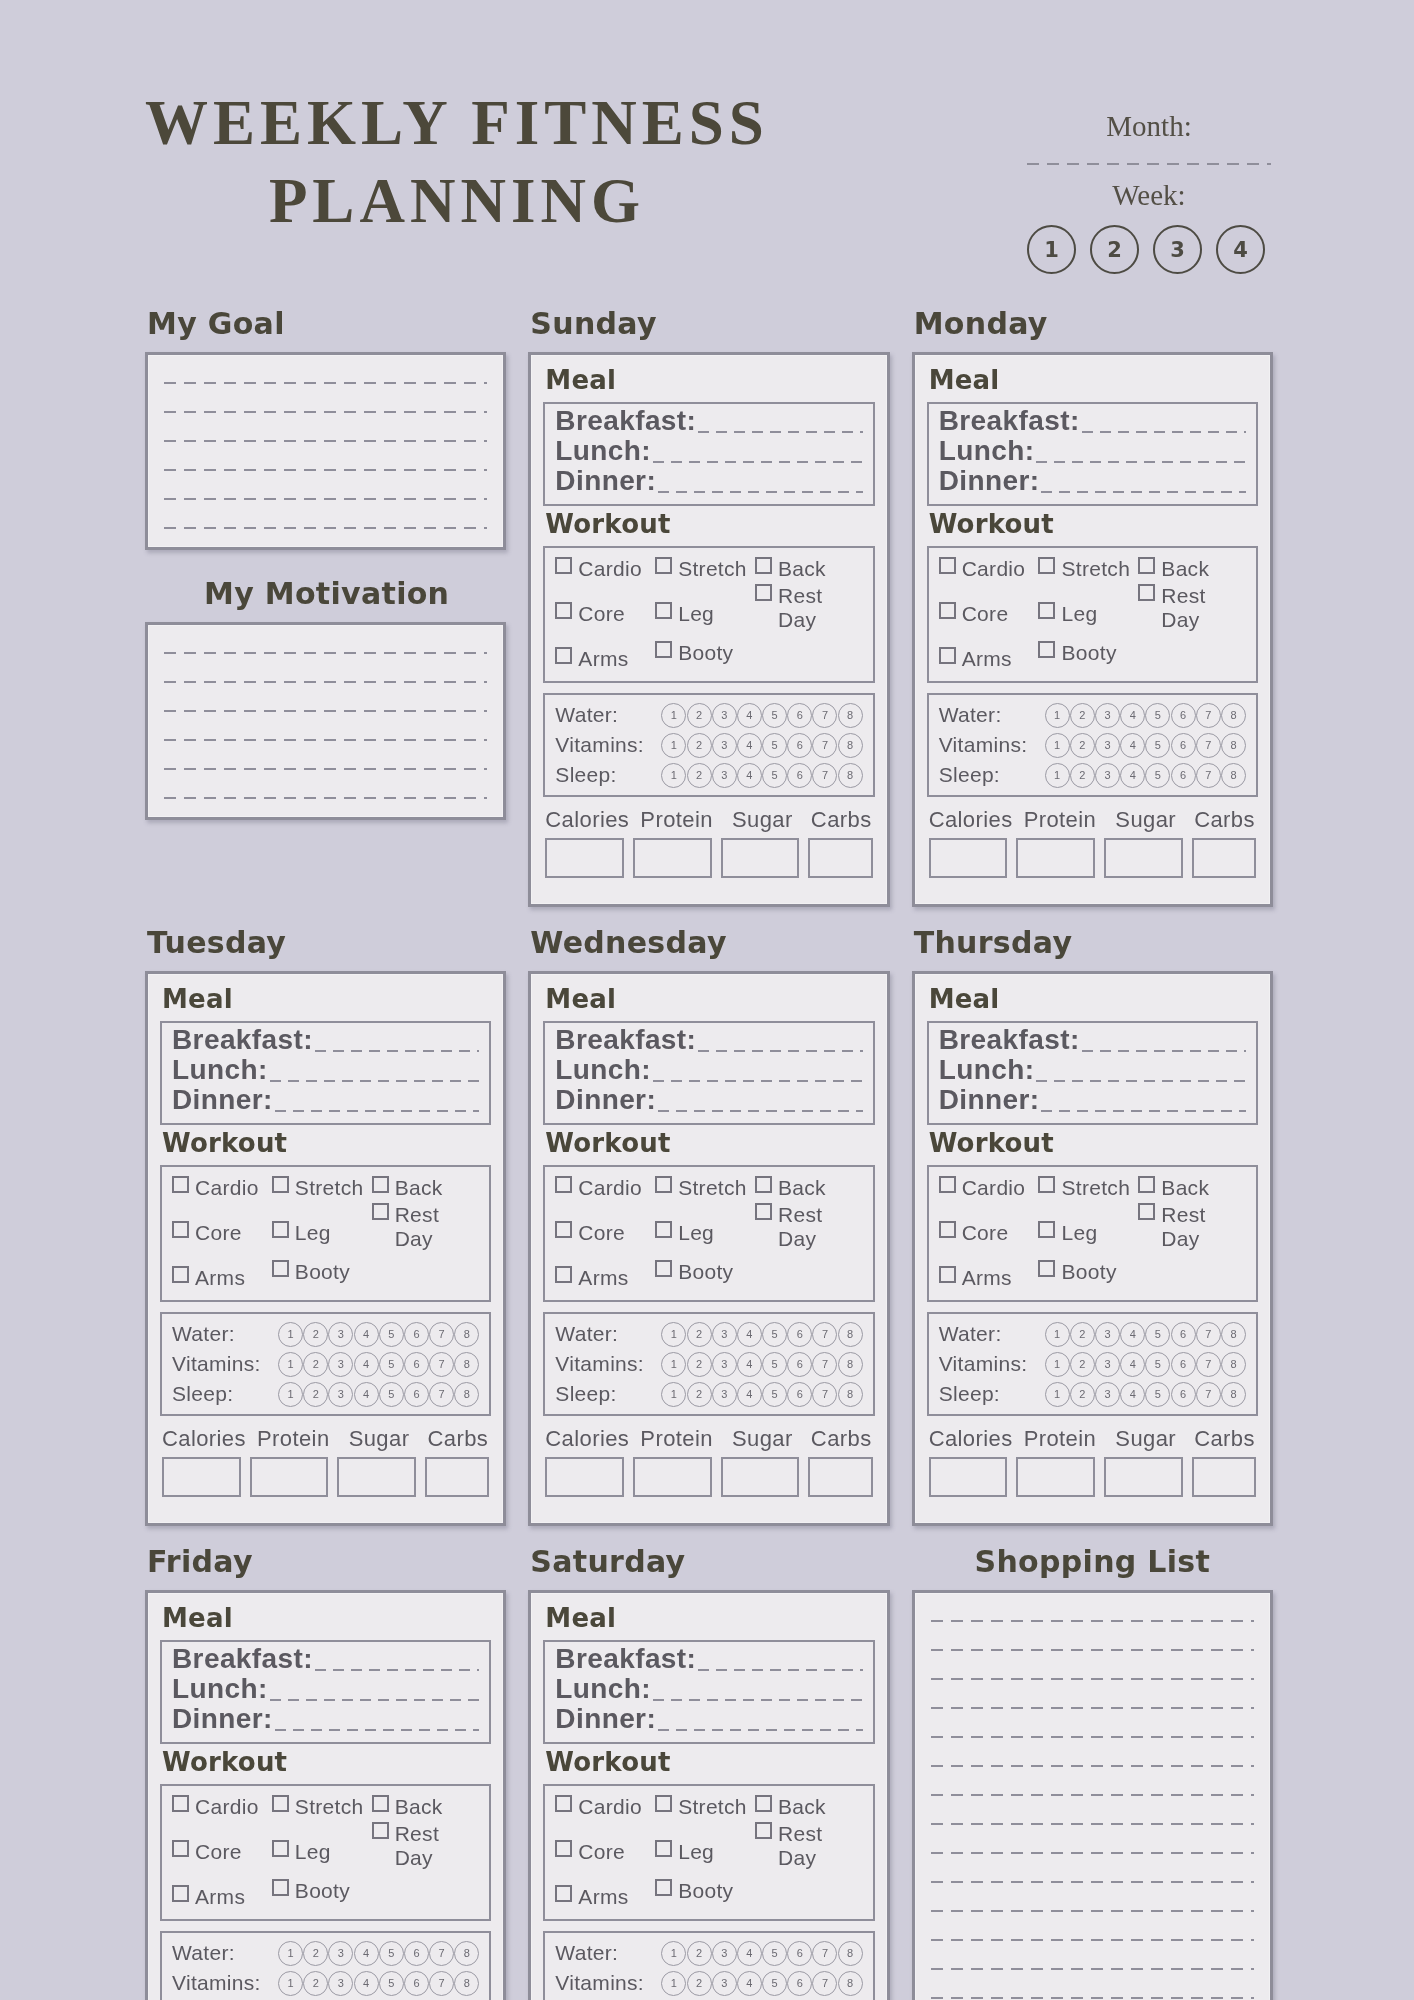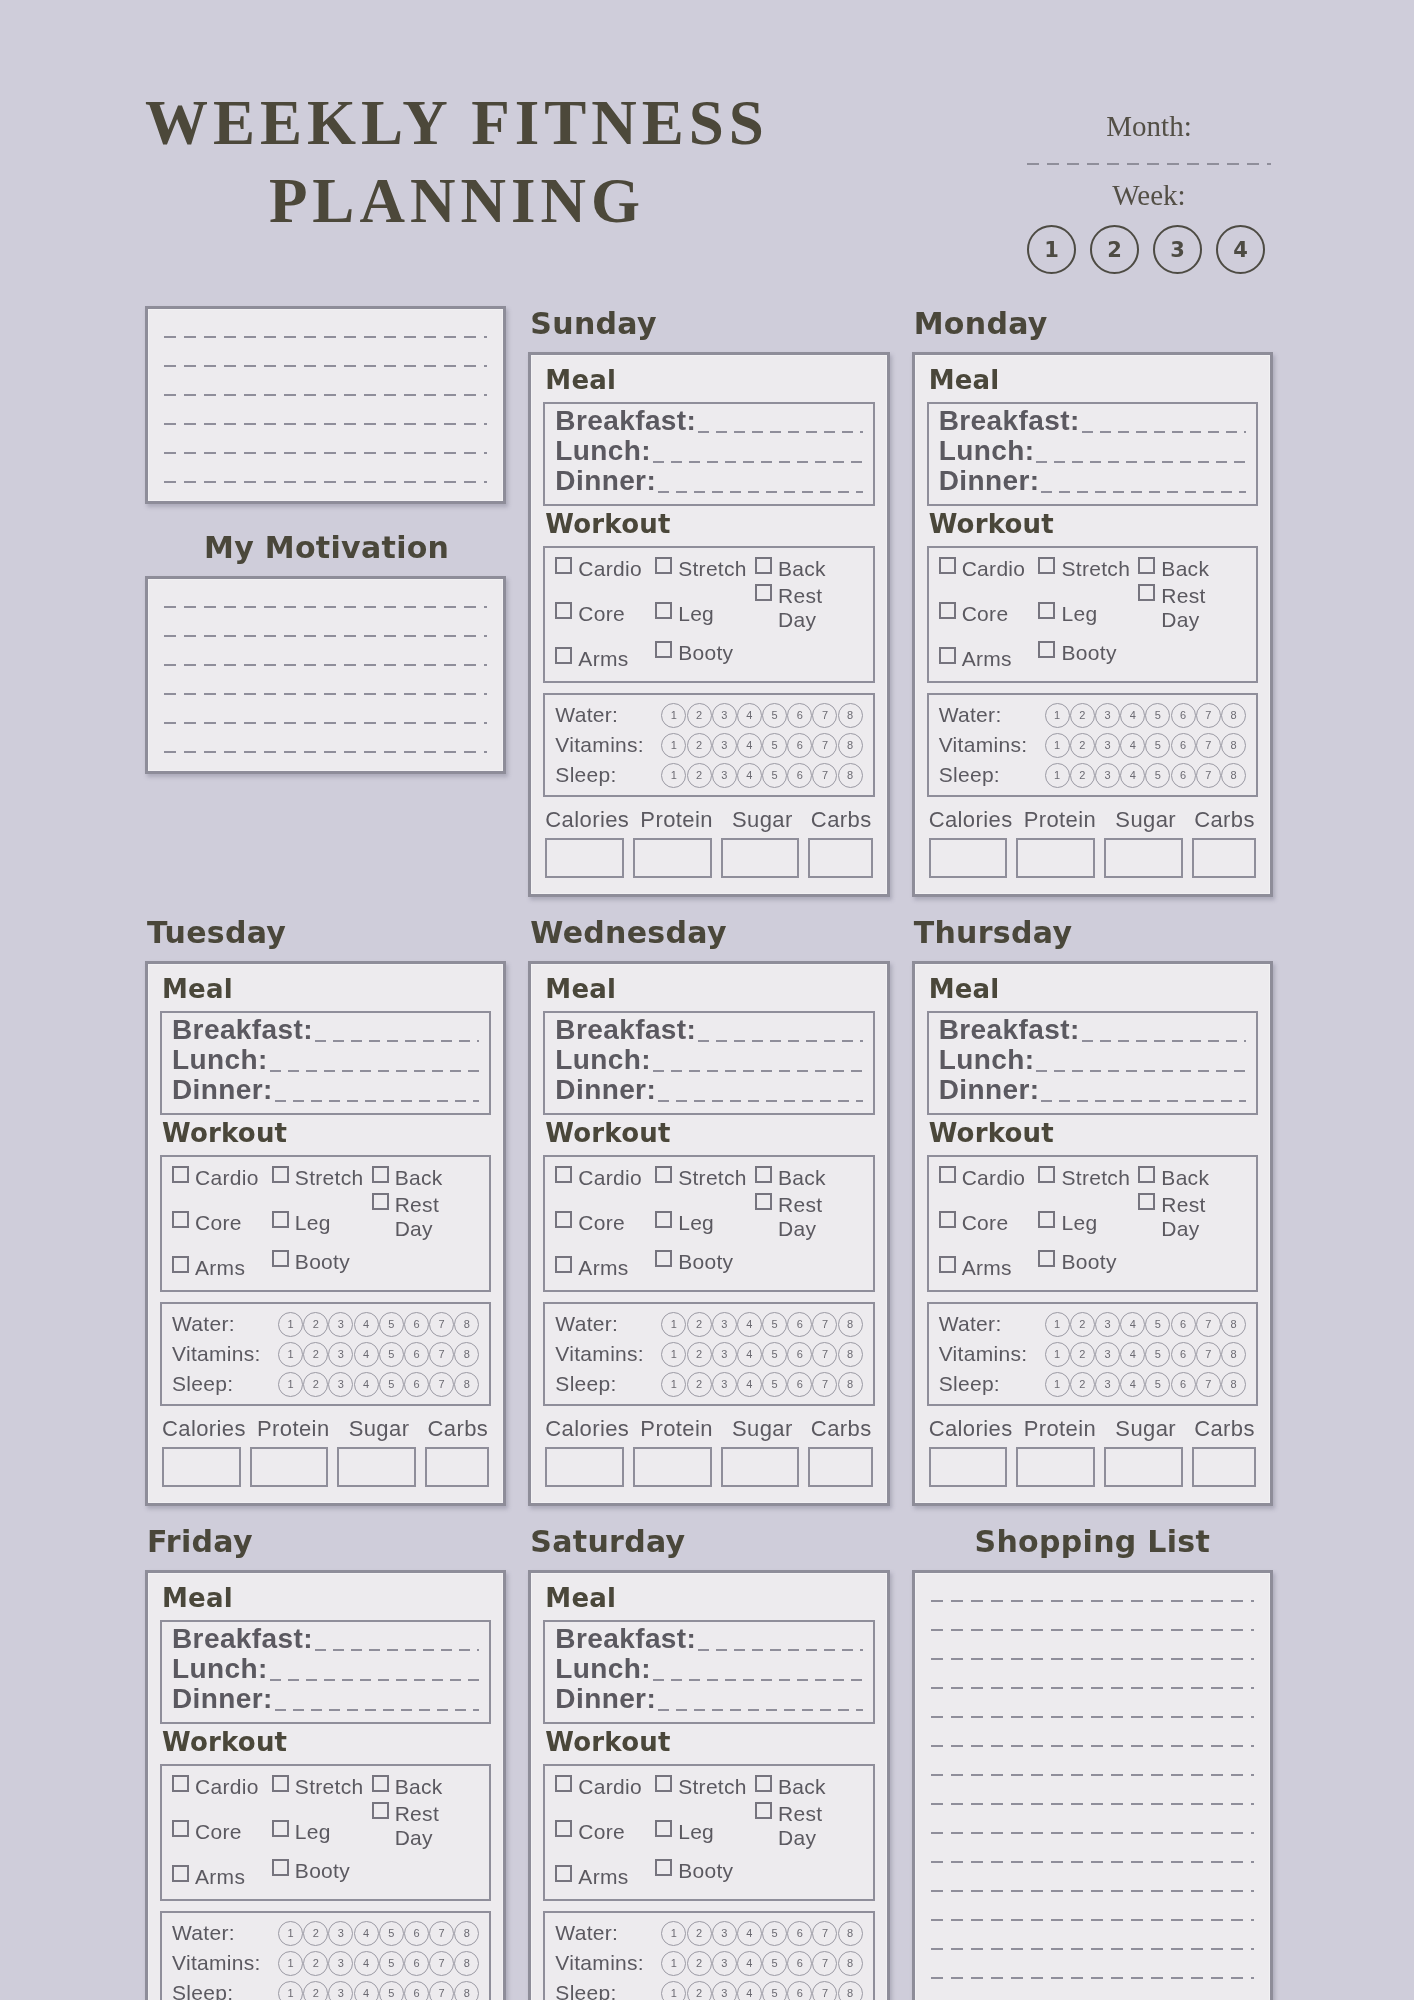--- a/index.html
+++ b/index.html
@@ -68,21 +68,21 @@
     box-shadow:2px 3px 4px rgba(90,88,110,0.30), inset 0 0 0 1px rgba(255,255,255,0.30);
   }
 
   
   .lined-box{padding:0 16px 18px;}
   .lined-box .line{height:29px;}
   .motivation-heading{margin-top:26px;text-align:center;}
   .shopping-box{padding-bottom:8px;}
 
   
-  .day-card{padding:7px 12px 16px;}
+  .day-card{padding:7px 12px 26px;}
   .inner-title{
     font-family:"DejaVu Sans", sans-serif;
     font-size:26px;font-weight:700;color:var(--heading-text);
     margin:3px 0 7px 2px;letter-spacing:0.2px;
   }
   .sub-box{border:2px solid var(--inner-border);background:transparent;}
   .meal-box{padding:3px 10px 7px;}
   .meal-row{display:flex;align-items:flex-end;height:30px;font-size:28px;letter-spacing:0.4px;font-weight:bold;}
   .fill-line{flex:1;height:22px;margin-left:2px;
     background-image:repeating-linear-gradient(90deg,var(--dash) 0 11px,transparent 11px 18px);
@@ -134,20 +134,21 @@
             <span class="week-circle">3</span>
 
             <span class="week-circle">4</span>
           </div>
       </div>
     </header>
 
     <div class="grid" id="main-grid">
 
       <section class="side-cell">
+        <h2 class="cell-heading">My Goal</h2>
         <div class="panel lined-box goal-box">
             <div class="line dash-bottom"></div>
             <div class="line dash-bottom"></div>
             <div class="line dash-bottom"></div>
             <div class="line dash-bottom"></div>
             <div class="line dash-bottom"></div>
             <div class="line dash-bottom"></div>
           </div>
         <h2 class="cell-heading motivation-heading">My Motivation</h2>
         <div class="panel lined-box motivation-box">

